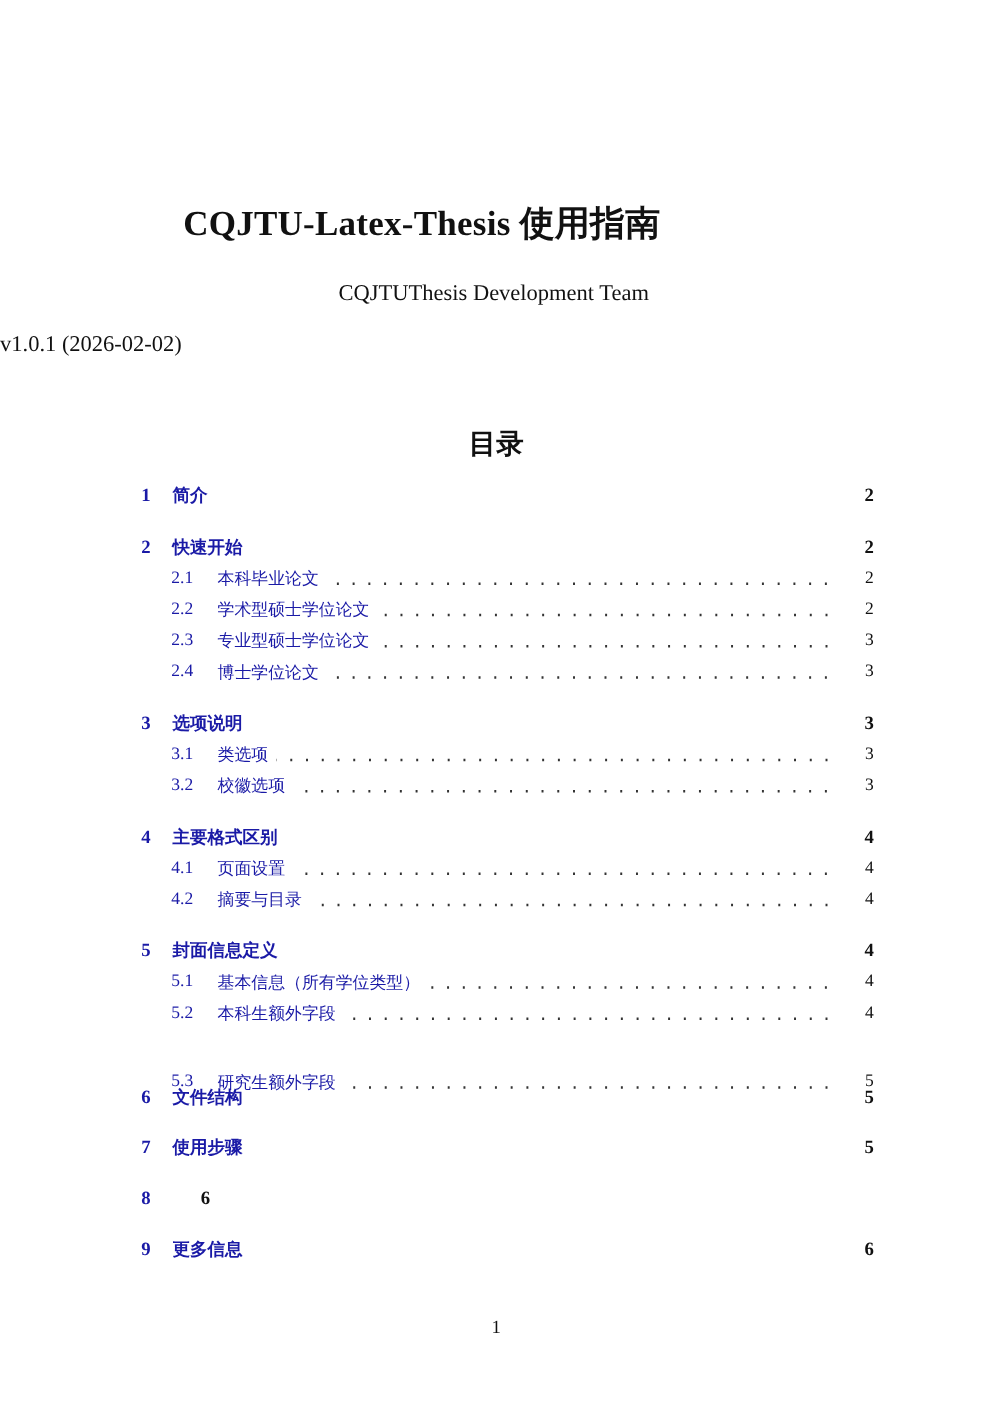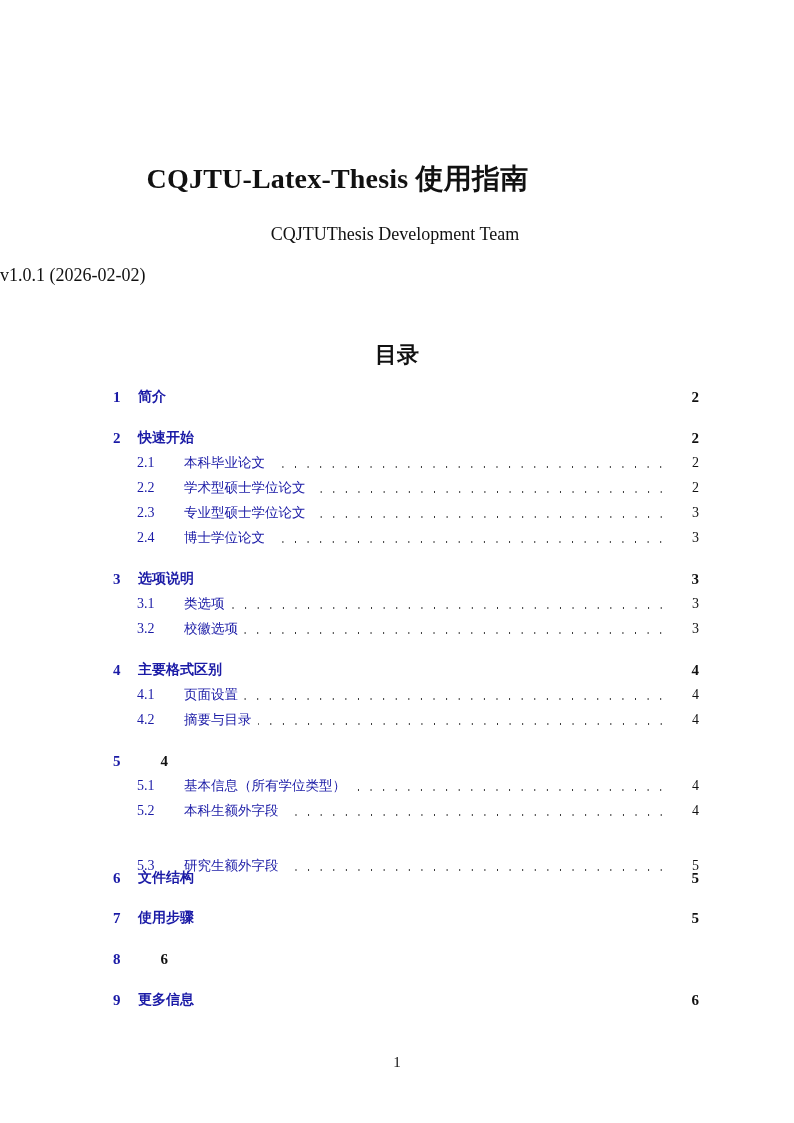--- a/index.html
+++ b/index.html
@@ -33,21 +33,21 @@
     }
     .sec .num { width: 25px; color: #1a1aa6; }
     .sec .label { color: #1a1aa6; font-family: "DejaVu Serif", serif; font-size: 14px; flex: 1; }
     .sec .page { color: #111; text-align: right; width: 30px; }
     .sub {
       position: absolute; left: 24px; width: 562px; height: 20px;
       display: flex; align-items: center;
       font-family: "Liberation Serif", serif; font-size: 14px;
     }
     .sub .num { width: 37px; color: #1a1aa6; }
-    .sub .label { color: #1a1aa6; font-family: "DejaVu Sans", sans-serif; font-size: 13.5px; white-space: nowrap; margin-left: 10px; }
+    .sub .label { color: #1a1aa6; font-family: "DejaVu Sans", sans-serif; font-size: 13.5px; white-space: nowrap; }
     .sub .dots {
       flex: 1; margin: 0 22px 0 6px; height: 2px; align-self: center; margin-top: 8px;
       background-image: radial-gradient(circle, #333 0.8px, transparent 1px);
       background-size: 12.6px 2px; background-repeat: repeat-x; background-position: right center;
     }
     .sub .page { color: #111; width: 10px; text-align: right; }
     .footer {
       position: absolute; top: 1054px; left: 0; width: 794px; text-align: center;
       font-family: "Liberation Serif", serif; font-size: 15px; color: #111;
     }
@@ -129,20 +129,21 @@
   </div>
   <div class="sub" style="top:710px">
     <span class="num">4.2</span>
     <span class="label">摘要与目录</span>
     <span class="dots"></span>
     <span class="page">4</span>
   </div>
 
   <div class="sec" style="top:751px">
     <span class="num">5</span>
+    <span class="label">封面信息定义</span>
     <span class="page">4</span>
   </div>
   <div class="sub" style="top:776px">
     <span class="num">5.1</span>
     <span class="label">基本信息（所有学位类型）</span>
     <span class="dots"></span>
     <span class="page">4</span>
   </div>
   <div class="sub" style="top:801px">
     <span class="num">5.2</span>

